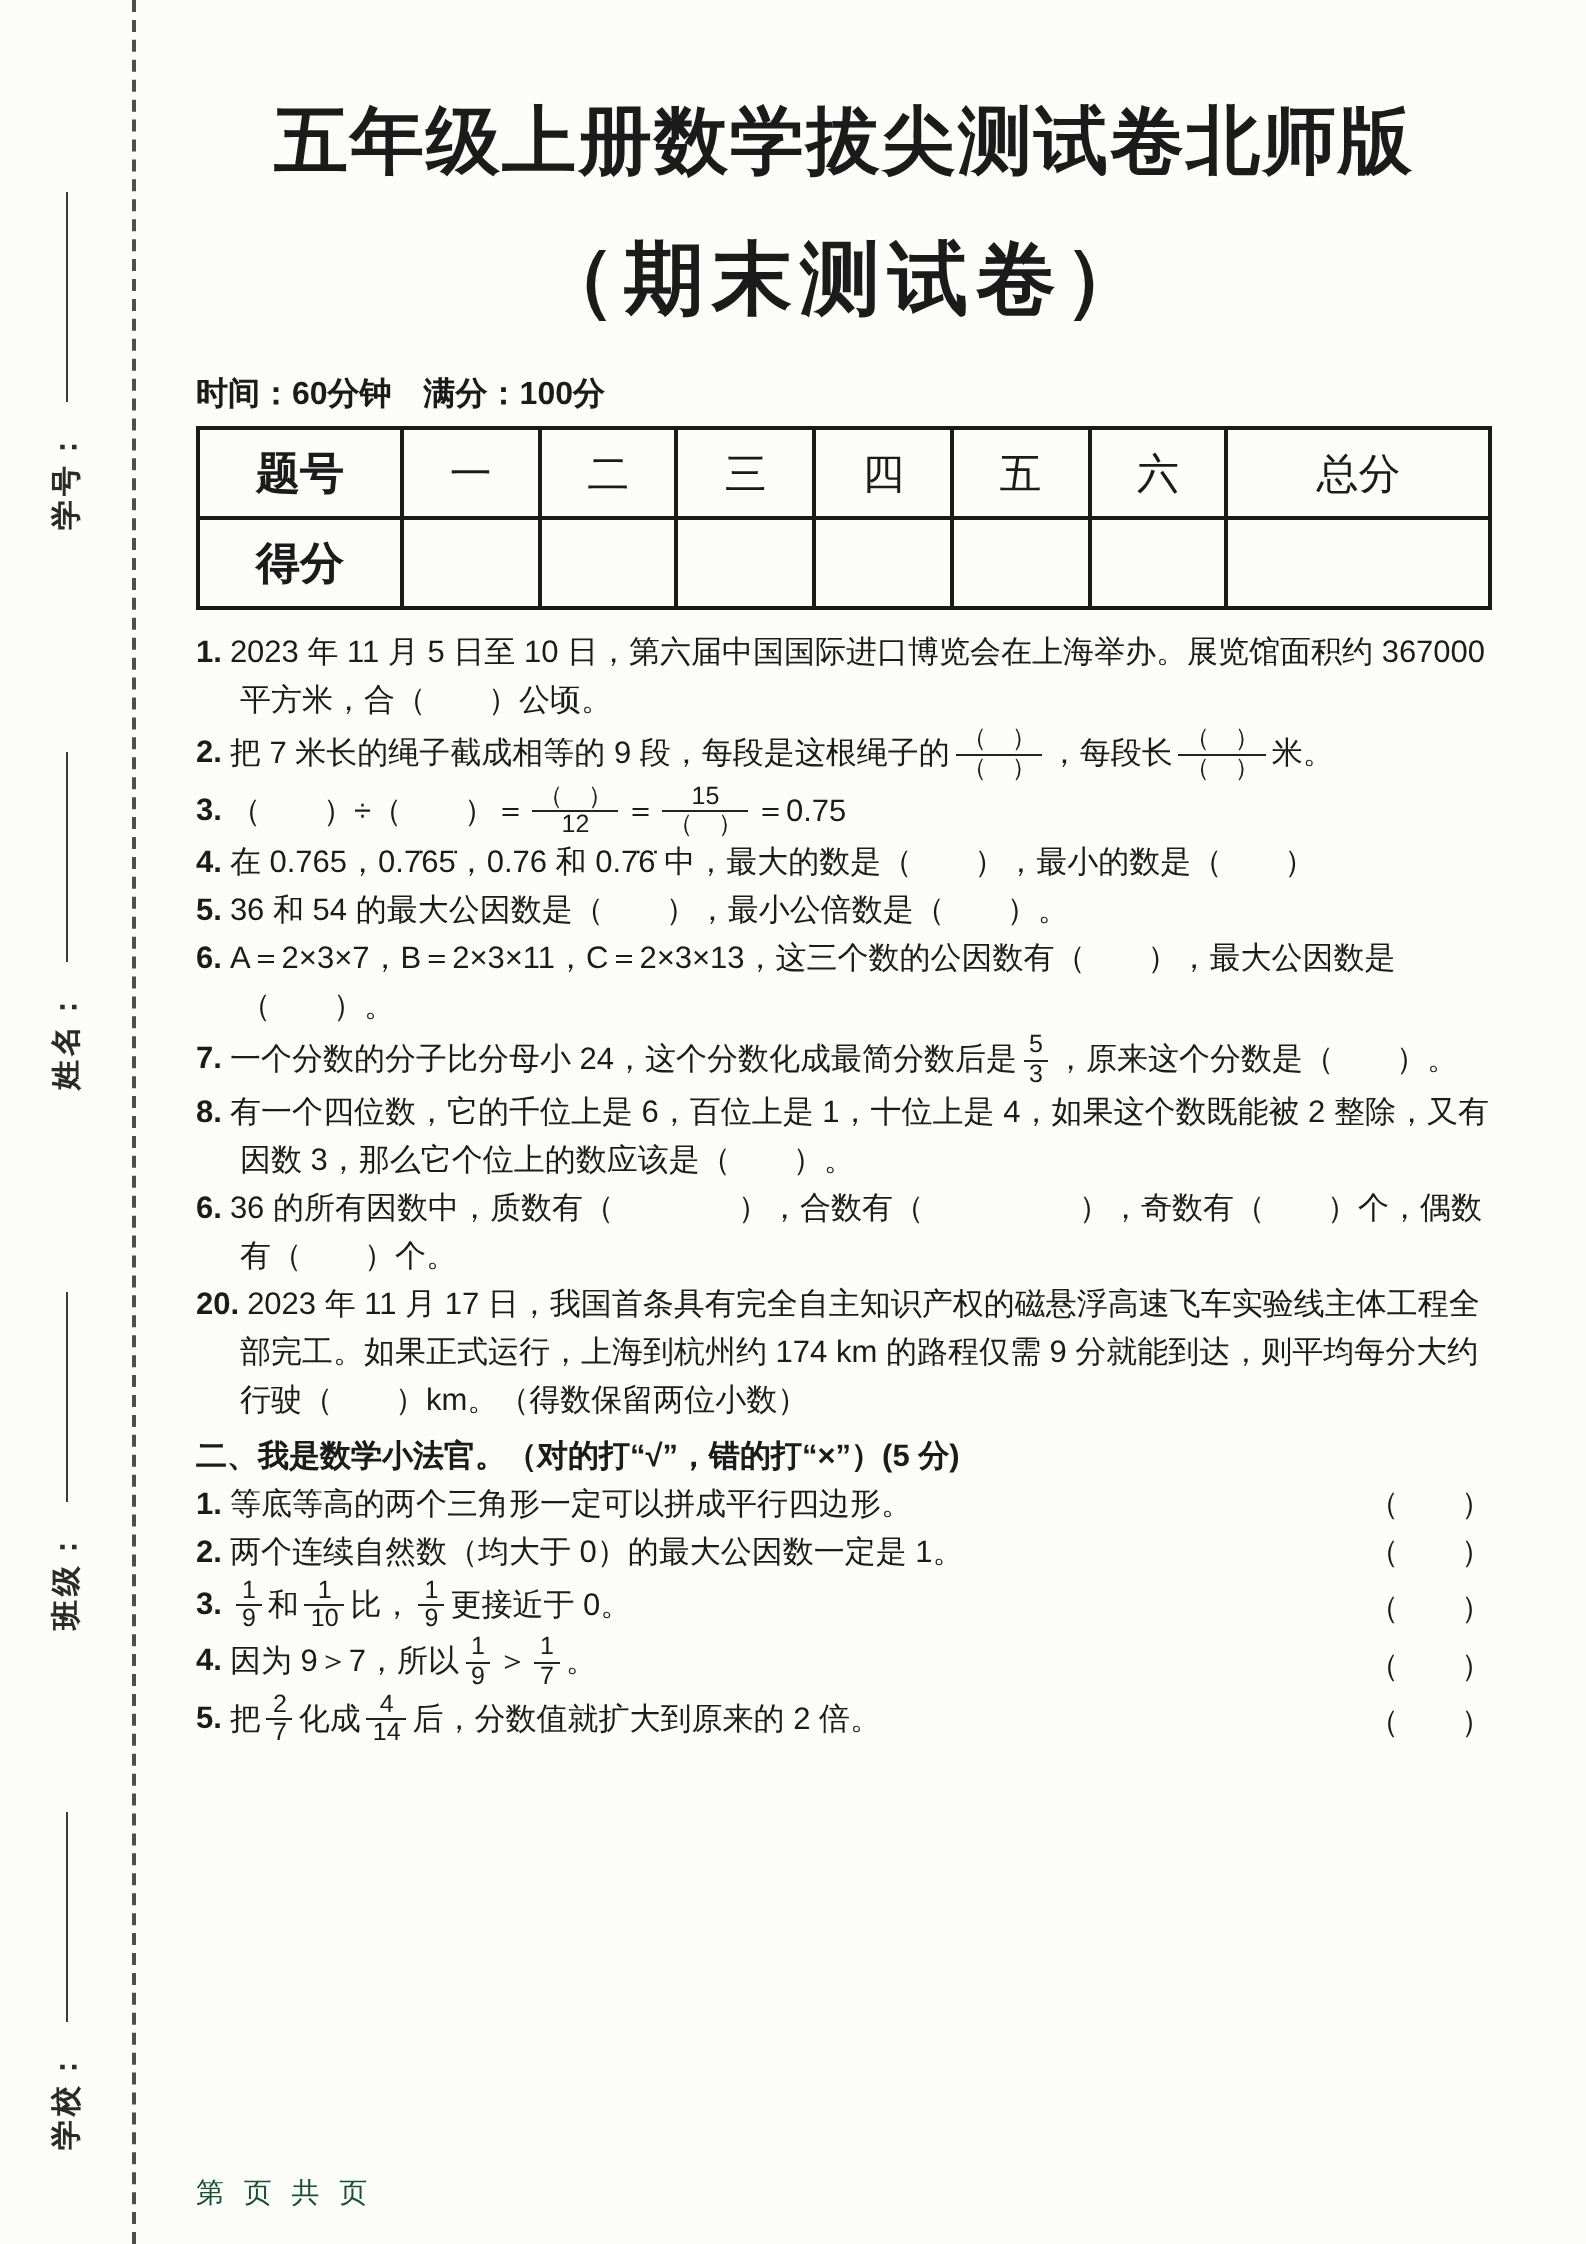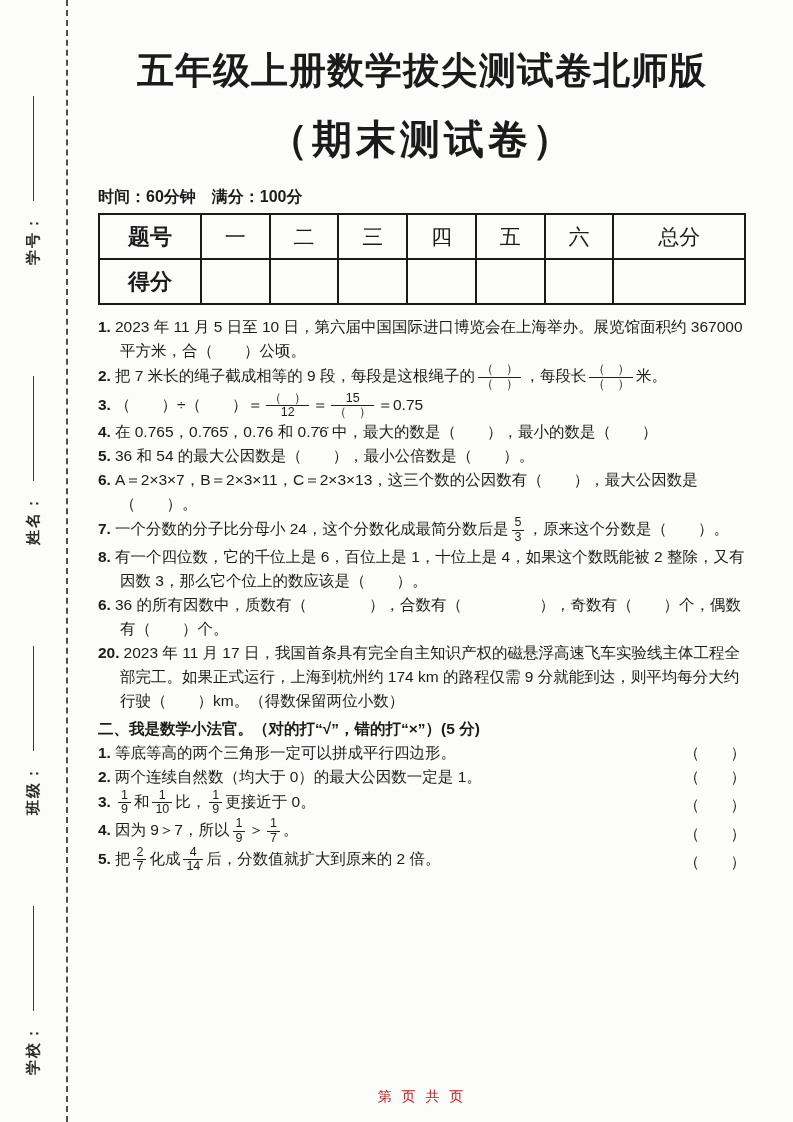--- a/index.html
+++ b/index.html
@@ -30,21 +30,21 @@
   .question { display:flex; align-items:flex-end; font-size:15.5px; line-height:24px;justify-content:center; }
   .q-body { flex:1; padding-left:22px; text-indent:-22px; }
   .q-num { font-weight:bold; margin-right:4px; }
   .q-answer { white-space:nowrap; margin-left:10px; }
   .frac {
     display:inline-flex; flex-direction:column; text-align:center;
     vertical-align:middle; line-height:1.1; font-size:12.5px; margin:0 3px; text-indent:0;
   }
   .frac .num { border-bottom:1.3px solid #222; padding:0 3px; }
   .frac .den { padding:0 3px; }
-  .footer { position:absolute; bottom:16px; left:98px; width:648px; text-align:center; font-size:14px; letter-spacing:3px; color:#b91c1c; }
+  .footer { position:absolute; bottom:16px; left:98px; width:648px; font-size:14px; letter-spacing:3px; color:#14532d; }
 </style>
 </head>
 <body>
 
 <div class="page">
 
   <div class="cut-line"></div>
 
   <div class="side-field" style="top:80px">
     <div class="side-rot">

